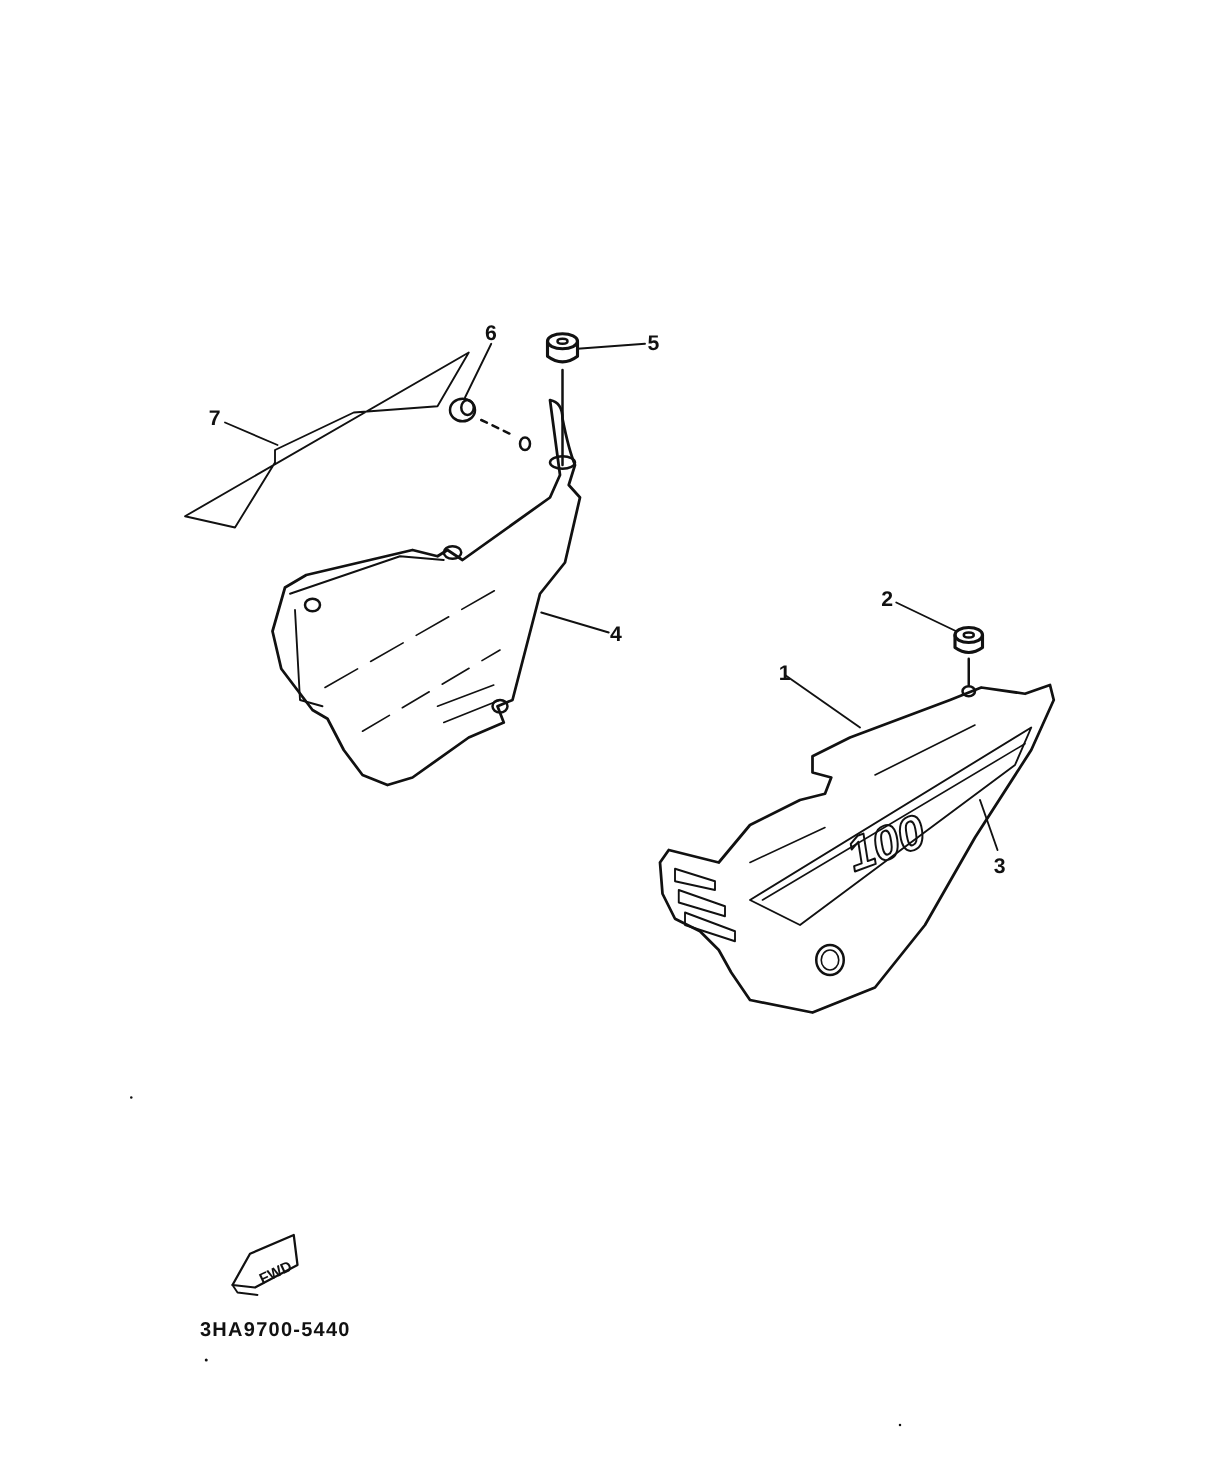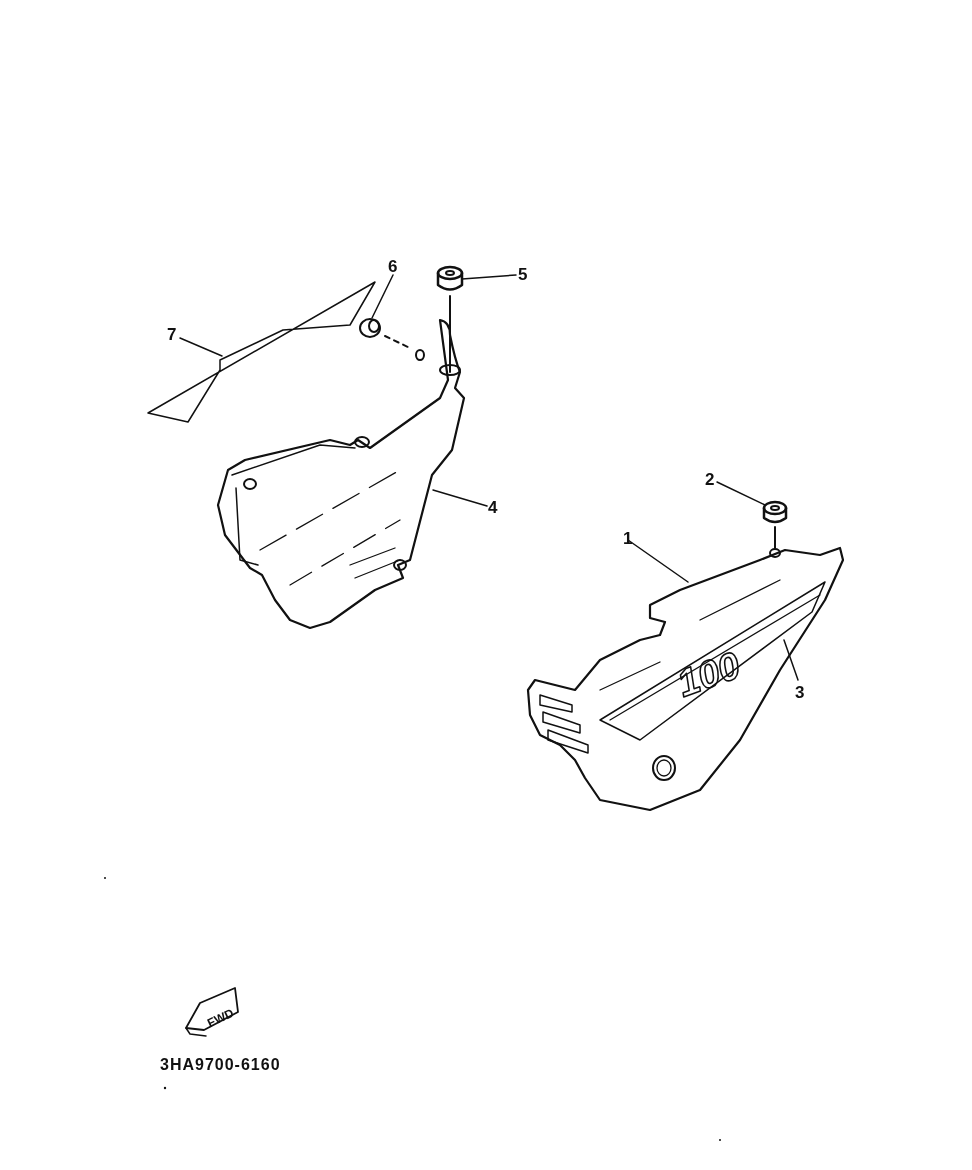--- a/index.html
+++ b/index.html
@@ -88,13 +88,13 @@
 </svg>
 
 <div class="lbl" style="left:388px;top:258px;">6</div>
 <div class="lbl" style="left:518px;top:266px;">5</div>
 <div class="lbl" style="left:167px;top:326px;">7</div>
 <div class="lbl" style="left:488px;top:499px;">4</div>
 <div class="lbl" style="left:705px;top:471px;">2</div>
 <div class="lbl" style="left:623px;top:530px;">1</div>
 <div class="lbl" style="left:795px;top:684px;">3</div>
 
-<div class="code">3HA9700-6160</div>
+<div class="code">3HA9700-5440</div>
 
 </body></html>

